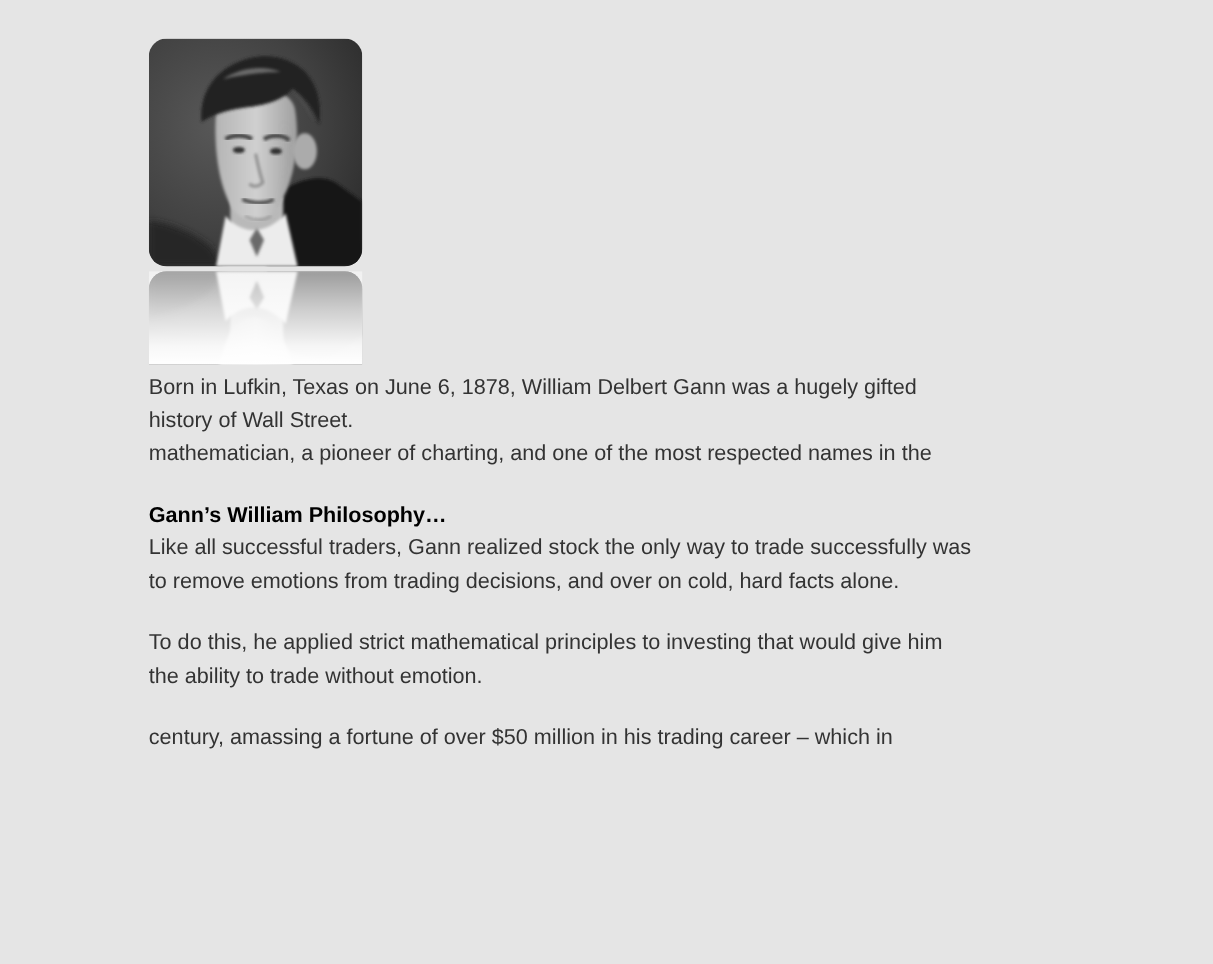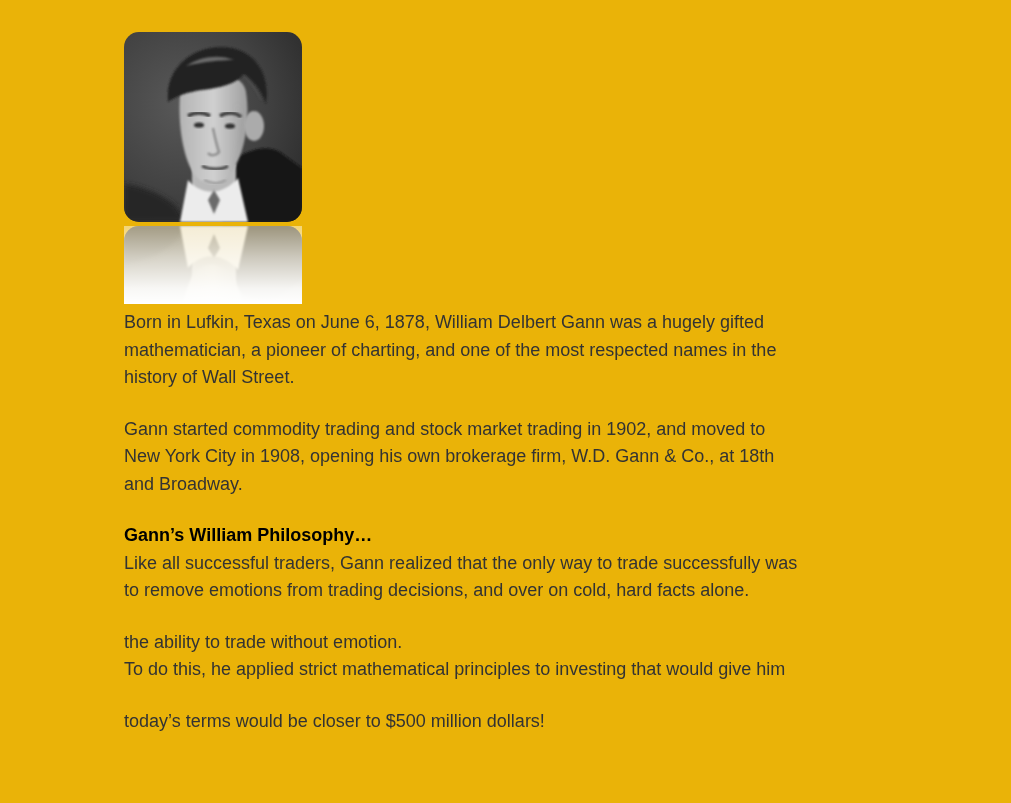--- a/index.html
+++ b/index.html
@@ -1,20 +1,20 @@
 <!DOCTYPE html>
 <html><head>
 <meta charset="utf-8">
 <style>
   html, body { margin: 0; padding: 0; background: #ffffff; }
   .page {
     position: relative;
     width: 1011px;
     height: 803px;
-    background: #eab308;
+    background: #e5e5e5;
     overflow: hidden;
     font-family: "Liberation Sans", sans-serif;
   }
 
   
   .photo-block { position: absolute; left: 124px; top: 32px; width: 178px; }
   .photo {
     width: 178px; height: 190px;
     border-radius: 15px;
     overflow: hidden;
@@ -155,39 +155,34 @@
         </svg>
       </div>
       <div class="fade"></div>
     </div>
   </div>
 
   <div class="article">
 
     <div class="para">
       <div class="line">Born in Lufkin, Texas on June 6, 1878, William Delbert Gann was a hugely gifted</div>
+      <div class="line">history of Wall Street.</div>
       <div class="line">mathematician, a pioneer of charting, and one of the most respected names in the</div>
-      <div class="line">history of Wall Street.</div>
     </div>
 
-    <div class="para">
-      <div class="line">Gann started commodity trading and stock market trading in 1902, and moved to</div>
-      <div class="line">New York City in 1908, opening his own brokerage firm, W.D. Gann &amp; Co., at 18th</div>
-      <div class="line">and Broadway.</div>
-    </div>
 
     <div class="para">
       <div class="para-heading">Gann’s William Philosophy…</div>
-      <div class="line">Like all successful traders, Gann realized that the only way to trade successfully was</div>
+      <div class="line">Like all successful traders, Gann realized stock the only way to trade successfully was</div>
       <div class="line">to remove emotions from trading decisions, and over on cold, hard facts alone.</div>
     </div>
 
     <div class="para">
+      <div class="line">To do this, he applied strict mathematical principles to investing that would give him</div>
       <div class="line">the ability to trade without emotion.</div>
-      <div class="line">To do this, he applied strict mathematical principles to investing that would give him</div>
     </div>
 
     <div class="para">
-      <div class="line">today’s terms would be closer to $500 million dollars!</div>
+      <div class="line">century, amassing a fortune of over $50 million in his trading career – which in</div>
     </div>
 
   </div>
 </div>
 
 </body></html>

